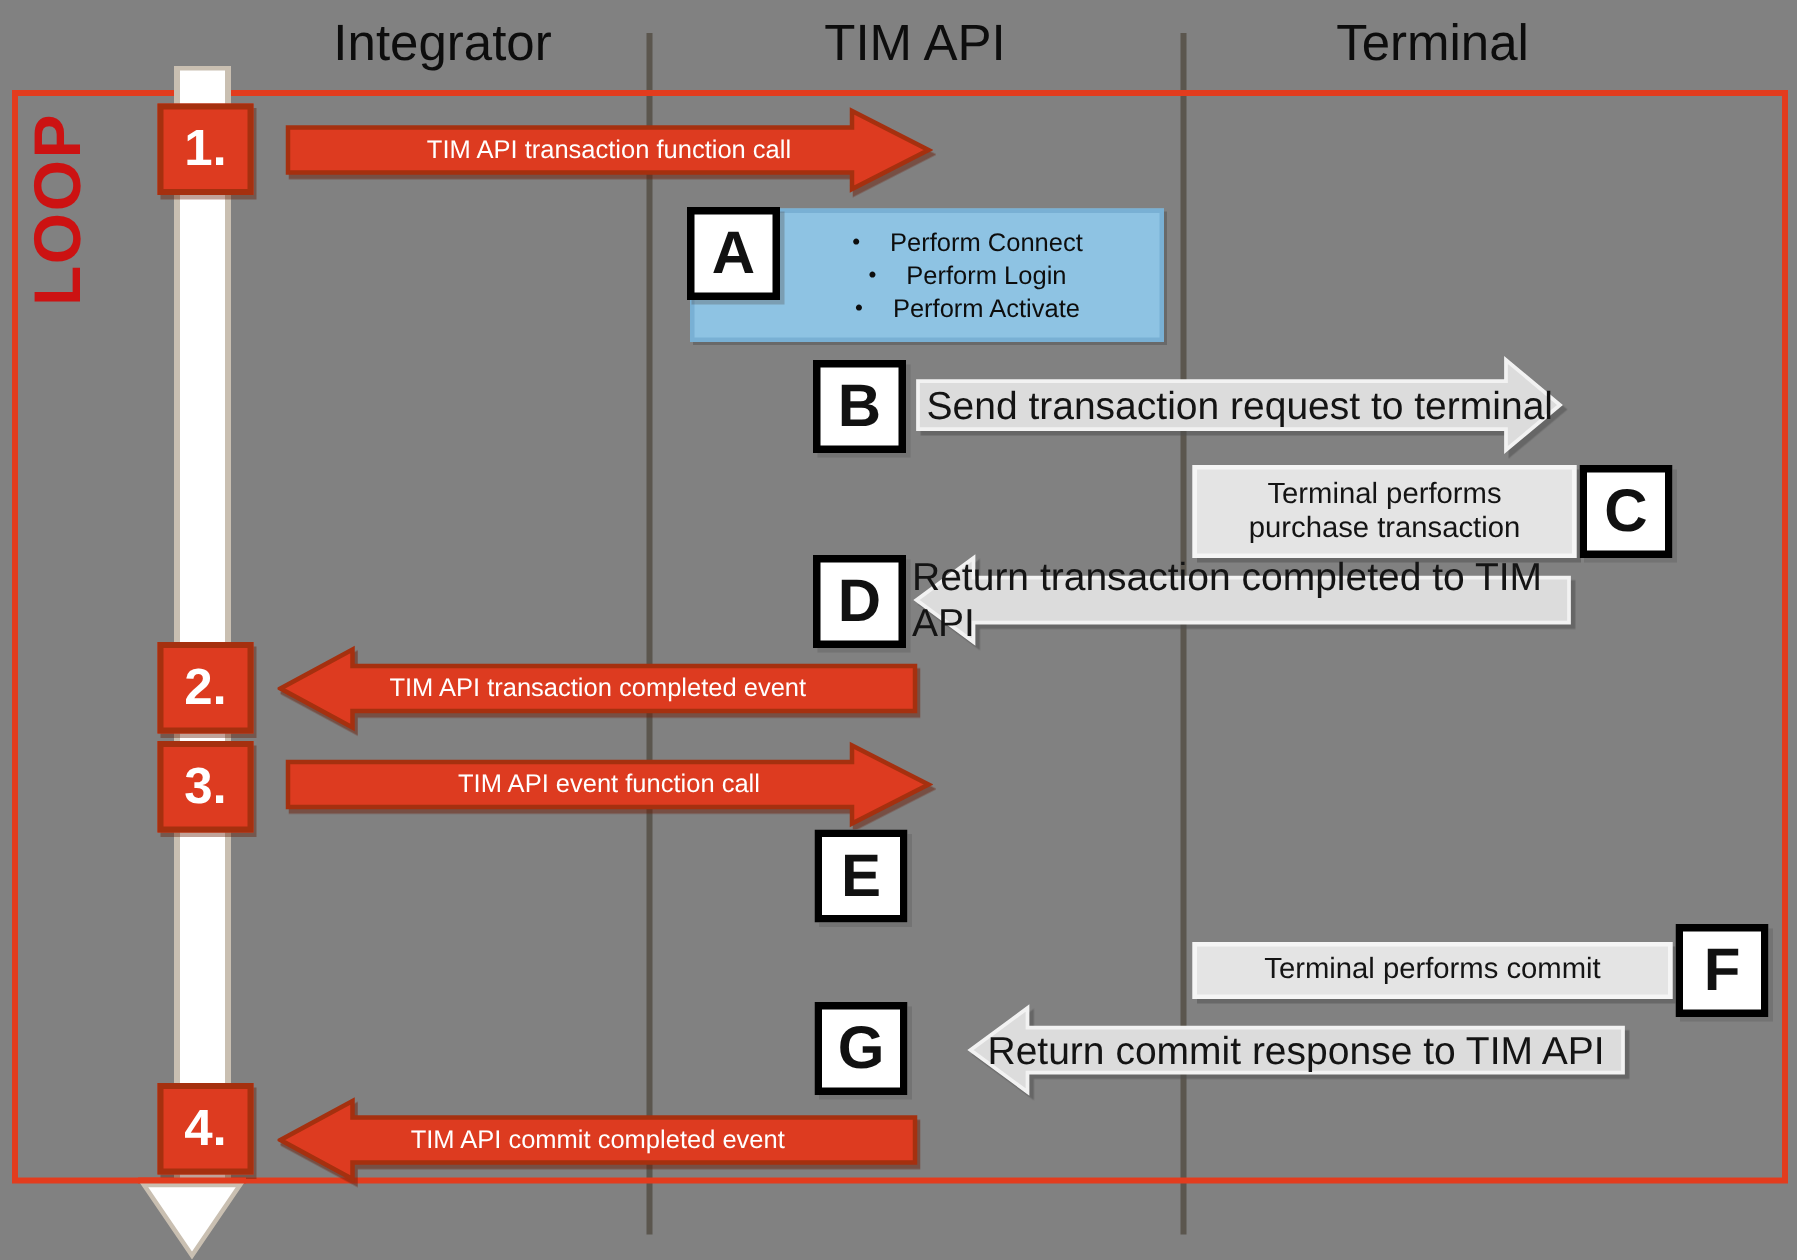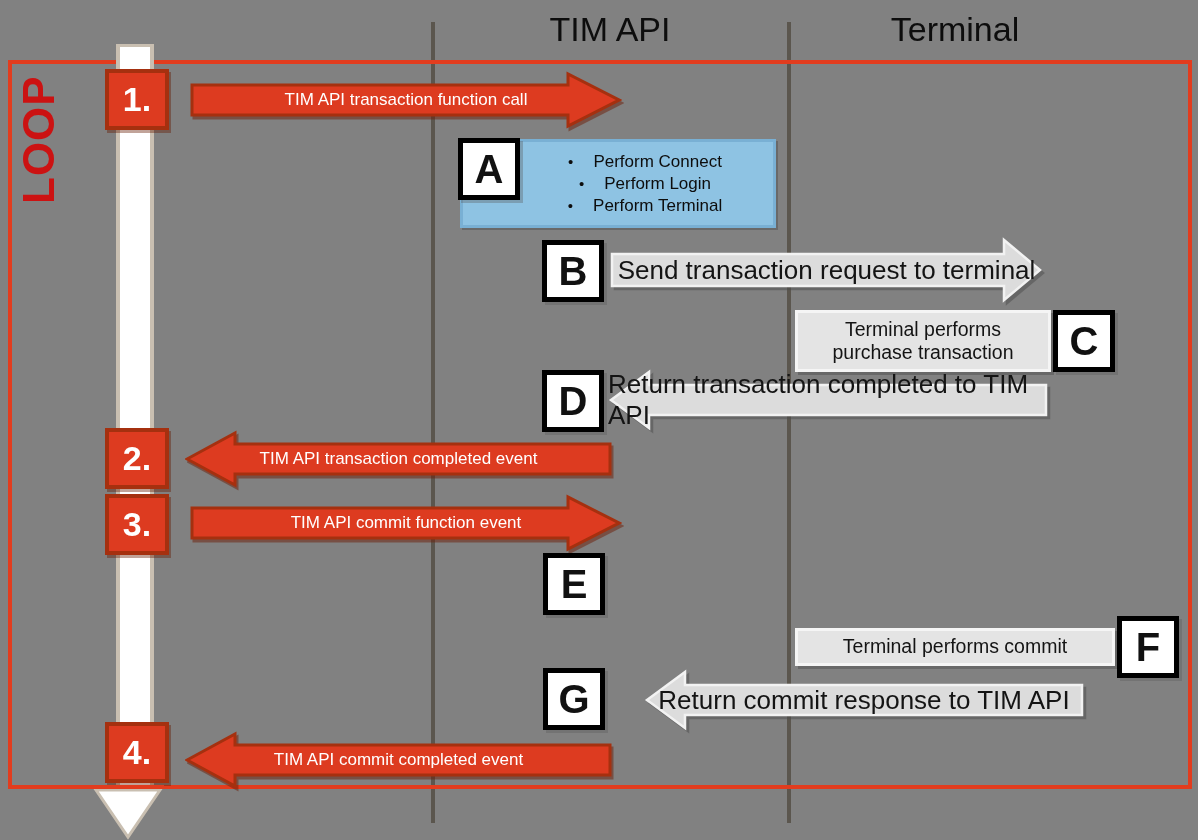--- a/index.html
+++ b/index.html
@@ -86,20 +86,21 @@
   .ib-f{left:795px;top:628px;width:320px;height:38px;}
 </style>
 </head>
 <body>
 
 <div class="stage">
 
   <div class="vline vline-1"></div>
   <div class="vline vline-2"></div>
 
+  <div class="lane-header h-integrator">Integrator</div>
   <div class="lane-header h-timapi">TIM API</div>
   <div class="lane-header h-terminal">Terminal</div>
 
   <div class="loop-box"></div>
   <div class="loop-label">LOOP</div>
 
   <div class="timeline-bar"></div>
   <svg class="timeline-head" width="72" height="52" viewBox="0 0 72 52">
     <polygon points="4,2 68,2 36,49" fill="#ffffff" stroke="#c9bfb1" stroke-width="3" stroke-linejoin="miter"></polygon>
   </svg>
@@ -121,21 +122,21 @@
     <svg width="427" height="58" viewBox="0 0 427 58">
         <polygon class="red-poly" points="425,14 50,14 50,3 2,29 50,55 50,44 425,44"></polygon>
       </svg>
     <span class="alabel red-lbl">TIM API transaction completed event</span>
   </div>
 
   <div class="arrow red-arrow a3">
     <svg width="432" height="58" viewBox="0 0 432 58">
         <polygon class="red-poly" points="2,14 378,14 378,3 429,29 378,55 378,44 2,44"></polygon>
       </svg>
-    <span class="alabel red-lbl">TIM API commit function event</span>
+    <span class="alabel red-lbl">TIM API event function call</span>
   </div>
 
   <div class="arrow red-arrow a4">
     <svg width="427" height="58" viewBox="0 0 427 58">
         <polygon class="red-poly" points="425,14 50,14 50,3 2,29 50,55 50,44 425,44"></polygon>
       </svg>
     <span class="alabel red-lbl">TIM API commit completed event</span>
   </div>
 
   <div class="letterbox lb-a">A</div>
@@ -150,21 +151,21 @@
     <div class="bullet-row">
       <span class="bullet">•</span>
       <span>Perform Connect</span>
     </div>
     <div class="bullet-row">
       <span class="bullet">•</span>
       <span>Perform Login</span>
     </div>
     <div class="bullet-row">
       <span class="bullet">•</span>
-      <span>Perform Terminal</span>
+      <span>Perform Activate</span>
     </div>
   </div>
 
   <div class="arrow gray-arrow ab">
     <svg width="433" height="66" viewBox="0 0 433 66">
         <polygon class="gray-poly" points="2,17 394,17 394,3 430,33 394,63 394,49 2,49"></polygon>
       </svg>
     <span class="alabel gray-lbl">Send transaction request to terminal</span>
   </div>
 

